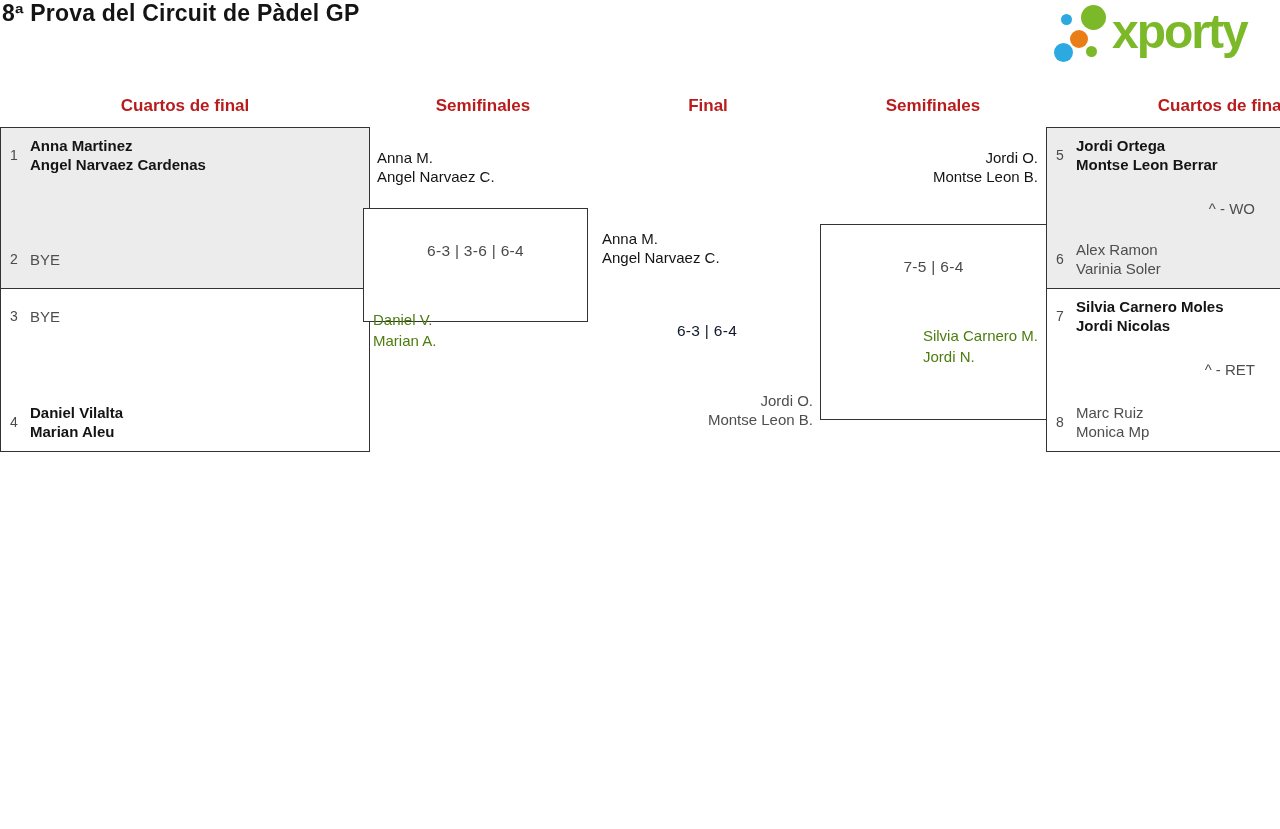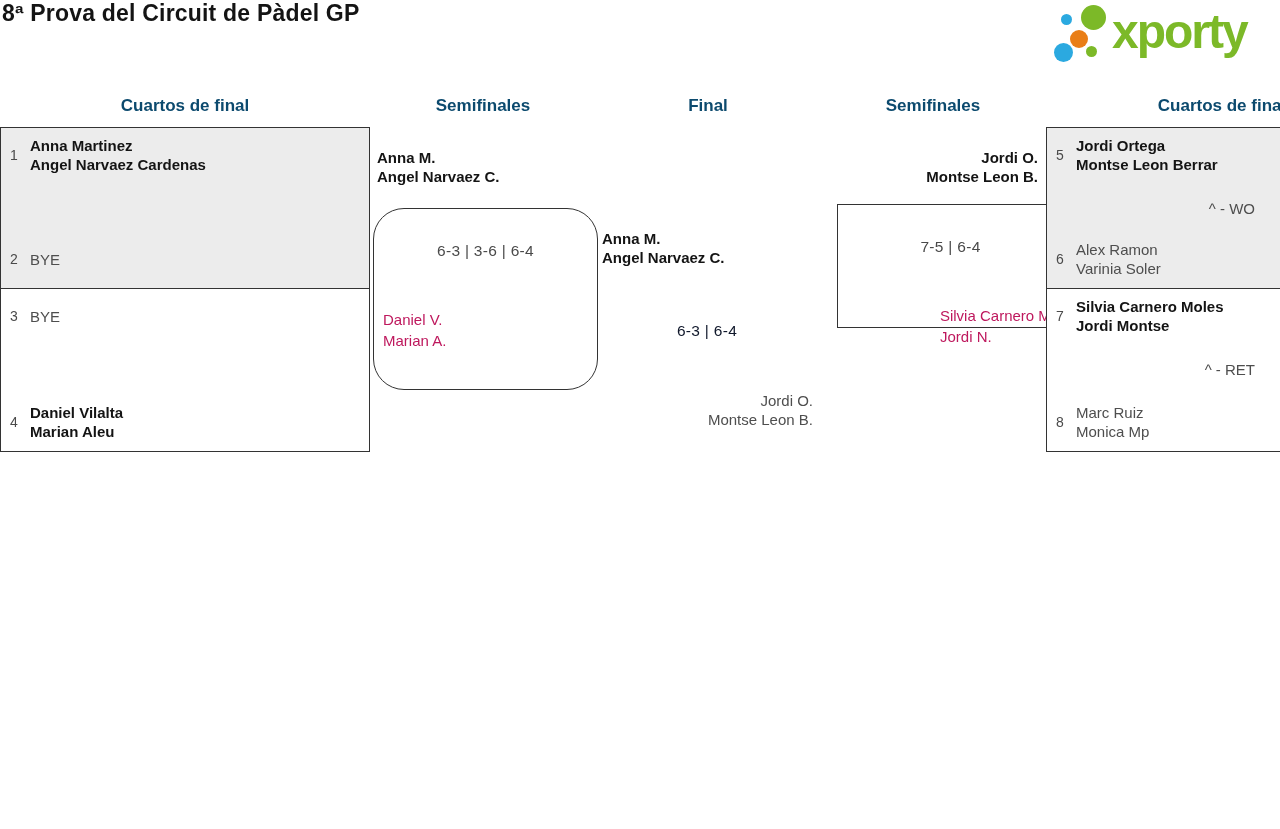--- a/index.html
+++ b/index.html
@@ -15,55 +15,55 @@
   .dot-blue-sm   { left:13px; top:10px; width:11px; height:11px; background:var(--logo-blue); }
   .dot-green-lg  { left:33px; top:1px;  width:25px; height:25px; background:var(--logo-green); }
   .dot-orange    { left:22px; top:26px; width:18px; height:18px; background:var(--logo-orange); }
   .dot-blue-lg   { left:6px;  top:39px; width:19px; height:19px; background:var(--logo-blue); }
   .dot-green-sm  { left:38px; top:42px; width:11px; height:11px; background:var(--logo-green); }
   .logo-text { position:absolute; left:64px; top:0px; font-size:48px; font-weight:700;
                color:var(--logo-green); letter-spacing:-2px; }
 
   
   .round-header { position:absolute; top:96px; transform:translateX(-50%); white-space:nowrap;
-                  font-size:17px; font-weight:600; color:#0c4a6e; }
+                  font-size:17px; font-weight:600; color:#b91c1c; }
   #rh1 { left:185px; }  #rh2 { left:483px; }  #rh3 { left:708px; }
   #rh4 { left:933px; }  #rh5 { left:1222px; }
 
   
   .box { position:absolute; border:1px solid var(--box-border); background:#ffffff; }
   .box.gray { background:var(--box-gray); }
 
   #qf-left-1  { left:0px;    top:127px; width:370px; height:162px; }
   #qf-left-2  { left:0px;    top:288px; width:370px; height:164px; }
-  #sf-left    { left:373px;  top:208px; width:225px; height:182px;border-radius:31px; }
-  #sf-right   { left:820px;  top:204px; width:227px; height:124px;margin-left:17px; }
+  #sf-left    { left:363px;  top:208px; width:225px; height:114px; }
+  #sf-right   { left:820px;  top:224px; width:227px; height:196px; }
   #qf-right-1 { left:1046px; top:127px; width:370px; height:162px; }
   #qf-right-2 { left:1046px; top:288px; width:370px; height:164px; }
 
   .team { position:absolute; left:9px; display:flex; gap:10px; align-items:center; min-height:38px; }
   .team.top    { top:8px; }
   .team.bottom { bottom:10px; }
   .seed  { font-size:14px; color:#4a4a4a; min-width:10px; }
   .names { display:flex; flex-direction:column; font-size:15px; line-height:19px; }
   .names.win  { font-weight:700; color:#141414;justify-content:center; }
   .names.lose { font-weight:400; color:#4e4e4e; }
 
   .note { position:absolute; top:72px; right:160px; font-size:15px; color:#4e4e4e;text-align:right; }
 
   .score { position:absolute; top:33px; left:0; right:0; text-align:center;
            font-size:15.5px; color:#4a4a4a; letter-spacing:0.3px; }
   .sf-losers { position:absolute; top:100px; font-size:15px; line-height:21px;
-               color:#be185d; display:flex; flex-direction:column; }
+               color:#4d7c0f; display:flex; flex-direction:column; }
   #sf-left  .sf-losers { left:9px; }
   #sf-right .sf-losers { right:8px; text-align:left; }
 
   
   .adv { position:absolute; font-size:15px; line-height:19px; display:flex; flex-direction:column; }
-  .adv.win  { font-weight:700; color:#141414; }
+  .adv.win  { font-weight:400; color:#141414; }
   .adv.lose { font-weight:400; color:#4e4e4e; }
   #sf-left-winner  { left:377px; top:148px; }
   #sf-right-winner { left:820px; top:148px; width:218px; text-align:right; }
   #final-winner    { left:602px; top:229px; }
   #final-score     { position:absolute; left:594px; top:322px; width:226px; text-align:center;
                      font-size:15.5px; color:#0f172a; letter-spacing:0.3px; }
   #final-loser     { left:594px; top:391px; width:219px; text-align:right; }
 </style>
 </head>
 <body>
@@ -171,21 +171,21 @@
       <span>Varinia Soler</span>
     </span>
   </div>
 </div>
 
 <div id="qf-right-2" class="box">
   <div class="team top">
     <span class="seed">7</span>
     <span class="names win">
       <span>Silvia Carnero Moles</span>
-      <span>Jordi Montse</span>
+      <span>Jordi Nicolas</span>
     </span>
   </div>
   <div class="note">^ - RET</div>
   <div class="team bottom">
     <span class="seed">8</span>
     <span class="names lose">
       <span>Marc Ruiz</span>
       <span>Monica Mp</span>
     </span>
   </div>

